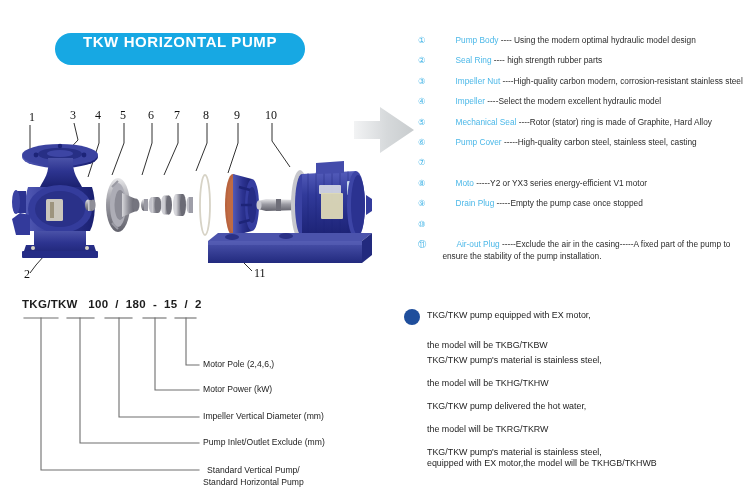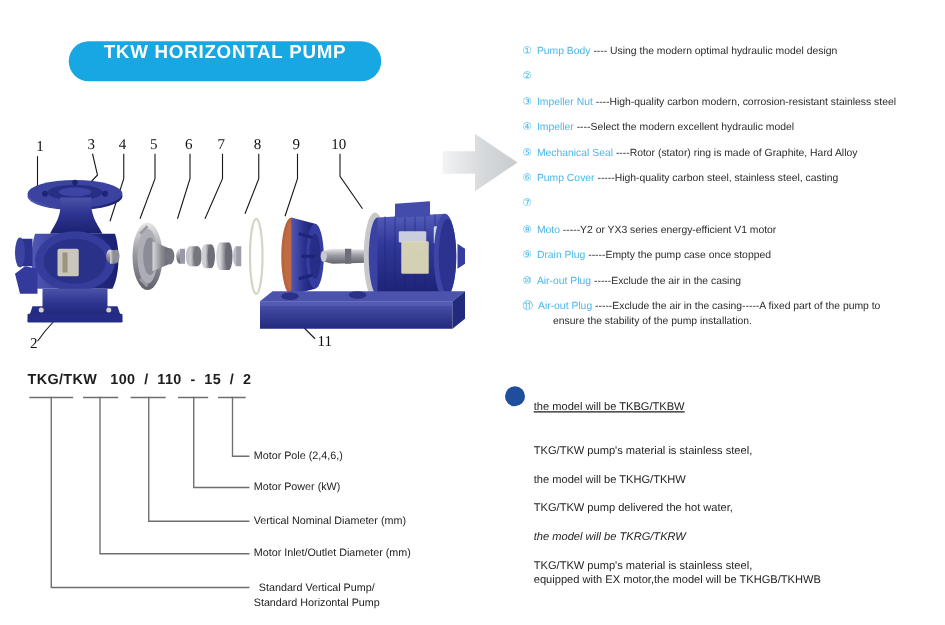--- a/index.html
+++ b/index.html
@@ -37,21 +37,21 @@
     display: flex; align-items: flex-start;
     height: 20.4px; font-size: 8.3px; line-height: 12px;
     white-space: nowrap;
   }
   .legend-item.tall { height: auto; white-space: normal; }
   .legend-num {
     color: #4cb8e8; font-size: 8.4px; line-height: 12px;
     margin-right: 4px; flex: none;
   }
   .legend-body { color: #333333; }
-  .legend-part { color: #4cb8e8; }
+  .legend-part { color: #4cb8e8; margin-left: 26px; }
   .legend-desc { color: #2b2b2b; }
   .legend-sub { display: block; padding-left: 12px; color: #2b2b2b; }
 
   
   .model-block { position: absolute; left: 0px; top: 295px; width: 400px; height: 205px; }
   .model-code {
     position: absolute; left: 22px; top: 3px;
     font-size: 11.5px; font-weight: bold; color: #1c1c1c;
     letter-spacing: 0.3px;
   }
@@ -291,20 +291,23 @@
 
   <div class="legend">
     <div class="legend-item">
       <span class="legend-num">①</span>
       <span class="legend-body">
         <span class="legend-part">Pump Body</span><span class="legend-desc"> ---- </span><span class="legend-desc">Using the modern optimal hydraulic model design</span>
       </span>
     </div>
     <div class="legend-item">
       <span class="legend-num">②</span>
+      <span class="legend-body">
+        <span class="legend-part">Seal Ring</span><span class="legend-desc"> ---- </span><span class="legend-desc">high strength rubber parts</span>
+      </span>
     </div>
     <div class="legend-item">
       <span class="legend-num">③</span>
       <span class="legend-body">
         <span class="legend-part">Impeller Nut</span><span class="legend-desc"> ----</span><span class="legend-desc">High-quality carbon modern, corrosion-resistant stainless steel</span>
       </span>
     </div>
     <div class="legend-item">
       <span class="legend-num">④</span>
       <span class="legend-body">
@@ -333,40 +336,37 @@
       </span>
     </div>
     <div class="legend-item">
       <span class="legend-num">⑨</span>
       <span class="legend-body">
         <span class="legend-part">Drain Plug</span><span class="legend-desc"> -----</span><span class="legend-desc">Empty the pump case once stopped</span>
       </span>
     </div>
     <div class="legend-item">
       <span class="legend-num">⑩</span>
-      <span class="legend-body">
-        <span class="legend-part">Air-out Plug</span><span class="legend-desc"> -----</span><span class="legend-desc">Exclude the air in the casing</span>
-      </span>
     </div>
     <div class="legend-item tall">
       <span class="legend-num">⑪</span>
       <span class="legend-body">
         <span class="legend-part">Air-out Plug</span><span class="legend-desc"> -----</span><span class="legend-desc">Exclude the air in the casing-----A fixed part of the pump to</span>
         <span class="legend-sub">ensure the stability of the pump installation.</span>
       </span>
     </div>
   </div>
 
   <div class="model-block">
 
     <div class="model-code">
       <span class="mc-seg">TKG/TKW</span>&nbsp;&nbsp;
       <span class="mc-seg">100</span>&nbsp;
       <span class="mc-seg">/</span>&nbsp;
-      <span class="mc-seg">110</span>&nbsp;
+      <span class="mc-seg">180</span>&nbsp;
       <span class="mc-seg">-</span>&nbsp;
       <span class="mc-seg">15</span>&nbsp;
       <span class="mc-seg">/</span>&nbsp;
       <span class="mc-seg">2</span>
     </div>
 
     <svg width="400" height="205" viewBox="0 0 400 205" xmlns="http://www.w3.org/2000/svg">
       <g stroke="#6e6e6e" stroke-width="1.1" fill="none" stroke-linecap="square">
 
         <path d="M24 23 L58 23"></path>
@@ -383,35 +383,36 @@
       </g>
     </svg>
 
     <div class="mc-label" style="left:203px; top:64px;">
       <span>Motor Pole (2,4,6,)</span>
     </div>
     <div class="mc-label" style="left:203px; top:89px;">
       <span>Motor Power  (kW)</span>
     </div>
     <div class="mc-label" style="left:203px; top:116px;">
-      <span>Vertical Nominal Diameter (mm)</span>
+      <span>Impeller Vertical Diameter (mm)</span>
     </div>
     <div class="mc-label" style="left:203px; top:142px;">
-      <span>Motor Inlet/Outlet Diameter (mm)</span>
+      <span>Pump Inlet/Outlet Exclude (mm)</span>
     </div>
     <div class="mc-label" style="left:203px; top:169px; line-height:12px;text-align:center;">
       <span class="l2">Standard Vertical Pump/</span>
       <span class="l2">Standard  Horizontal Pump</span>
     </div>
   </div>
 
   <div class="notes">
     <div class="note-bullet"></div>
-    <div class="note-line" style="top:20px;text-decoration:underline;">the model will be TKBG/TKBW</div>
+    <div class="note-line" style="top:10px;">TKG/TKW pump equipped with EX motor,</div>
+    <div class="note-line" style="top:40px;">the model will be TKBG/TKBW</div>
     <div class="note-line" style="top:55px;">TKG/TKW pump's material is stainless steel,</div>
     <div class="note-line" style="top:78px;">the model will be TKHG/TKHW</div>
     <div class="note-line" style="top:101px;">TKG/TKW pump delivered the hot water,</div>
-    <div class="note-line" style="top:124px;font-style:italic;">the model will be TKRG/TKRW</div>
+    <div class="note-line" style="top:124px;">the model will be TKRG/TKRW</div>
     <div class="note-line" style="top:147px;">TKG/TKW pump's material is stainless steel,</div>
     <div class="note-line" style="top:158px;">equipped with EX motor,the model will be TKHGB/TKHWB</div>
   </div>
 
 </div>
 
 </body></html>

